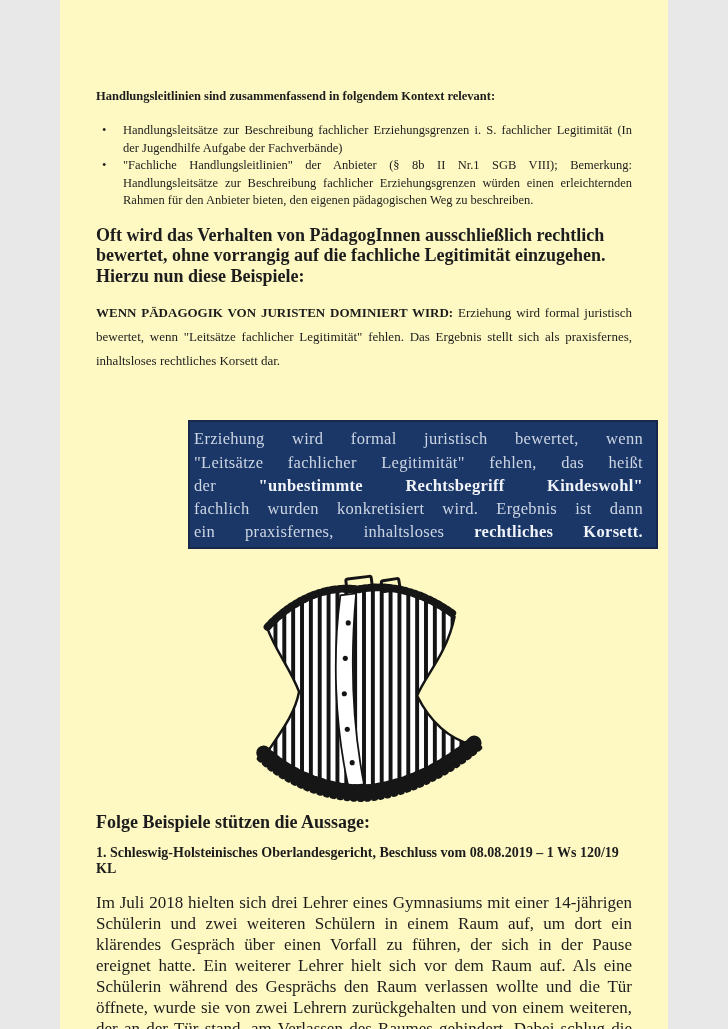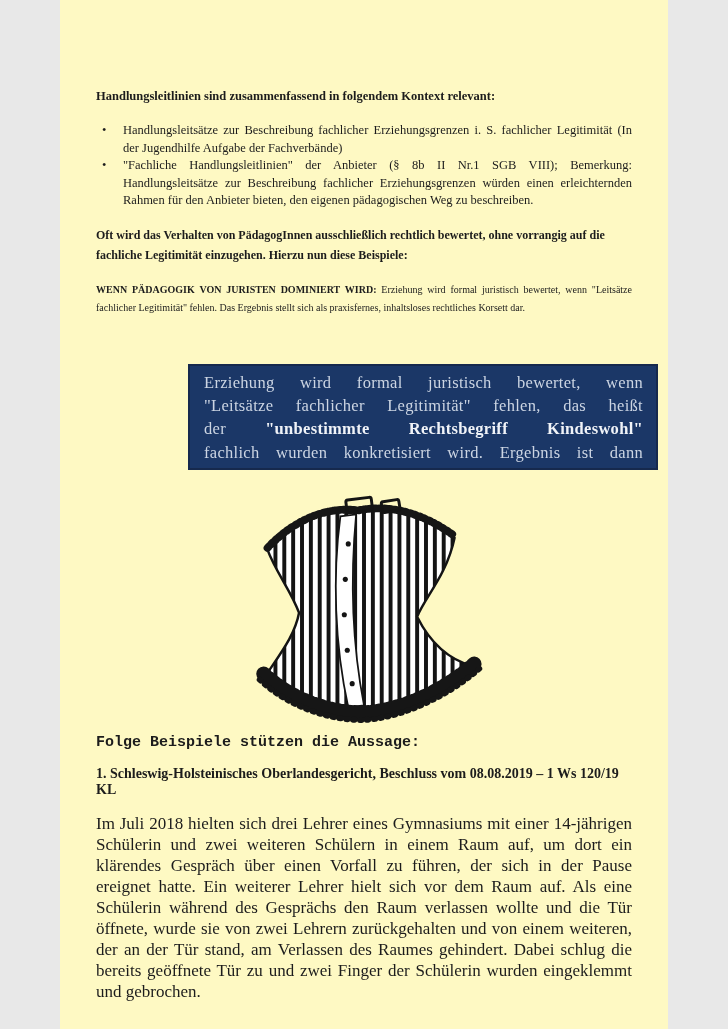--- a/index.html
+++ b/index.html
@@ -38,38 +38,38 @@
     text-align: justify;
   }
   .bullet-marker {
     position: absolute;
     left: 6px;
     top: 0;
     font-size: 12.5px;
   }
   .emphasis-heading {
     margin-top: 15px;
-    font-size: 12px;
+    font-size: 18px;
     line-height: 20.5px;
     font-weight: bold;
   }
   .wenn-paragraph {
     margin-top: 15px;
-    font-size: 10px;
-    line-height: 18px;
+    font-size: 13px;
+    line-height: 24px;
     text-align: justify;
   }
   .wenn-lead { font-weight: bold; }
   .quote-box {
     margin-top: 47px;
     margin-left: 92px;
     width: 470px;
     background: #1b3767;
     border: 2px solid #16294d;
-    padding: 5px 13px 4px 14px;
+    padding: 5px 13px 4px 4px;
   }
   .quote-line {
     font-size: 16.5px;
     line-height: 23.2px;
     letter-spacing: 0.3px;
     color: #ccd5e3;
     text-align: justify;
     text-align-last: justify;
     white-space: normal;
   }
@@ -77,24 +77,23 @@
   .corset-wrap {
     margin: 7px auto 0 auto;
     width: 258px;
     height: 246px;
     display: flex;
     align-items: center;
     justify-content: center;
   }
   .folge-heading {
     margin-top: 12px;
-    font-size: 15px;
+    font-size: 18px;
     line-height: 16px;
     font-weight: bold;
-    font-family: Liberation Mono, monospace;
   }
   .case-heading {
     margin-top: 15px;
     font-size: 14px;
     line-height: 16px;
     font-weight: bold;
   }
   .case-paragraph {
     margin-top: 15px;
     font-size: 17px;
@@ -131,20 +130,21 @@
 
     <div class="emphasis-heading">Oft wird das Verhalten von PädagogInnen ausschließlich rechtlich bewertet, ohne vorrangig auf die fachliche Legitimität einzugehen. Hierzu nun diese Beispiele:</div>
 
     <p class="wenn-paragraph"><span class="wenn-lead">WENN PÄDAGOGIK VON JURISTEN DOMINIERT WIRD:</span><span> Erziehung wird formal juristisch bewertet, wenn "Leitsätze fachlicher Legitimität" fehlen. Das Ergebnis stellt sich als praxisfernes, inhaltsloses rechtliches Korsett dar.</span></p>
 
     <div class="quote-box" style="background: rgb(27, 55, 103); border-color: rgb(22, 41, 77);">
       <div class="quote-line" style="color: rgb(204, 213, 227);"><span>Erziehung wird formal juristisch bewertet, wenn</span><b style="color: rgb(240, 243, 248);"></b><span></span></div>
       <div class="quote-line" style="color: rgb(204, 213, 227);"><span>"Leitsätze fachlicher Legitimität" fehlen, das heißt</span><b style="color: rgb(240, 243, 248);"></b><span></span></div>
       <div class="quote-line" style="color: rgb(204, 213, 227);"><span>der </span><b style="color: rgb(240, 243, 248);">"unbestimmte Rechtsbegriff Kindeswohl"</b><span></span></div>
       <div class="quote-line" style="color: rgb(204, 213, 227);"><span>fachlich wurden konkretisiert wird. Ergebnis ist dann</span><b style="color: rgb(240, 243, 248);"></b><span></span></div>
+      <div class="quote-line" style="color: rgb(204, 213, 227);"><span>ein praxisfernes, inhaltsloses </span><b style="color: rgb(240, 243, 248);">rechtliches Korsett.</b><span></span></div>
     </div>
 
     <div class="corset-wrap">
       <svg width="256" height="246" viewBox="0 0 256 250" aria-hidden="true">
         <defs>
           <pattern id="corsetStripes" width="9" height="10" patternUnits="userSpaceOnUse">
             <rect width="9" height="10" fill="#ffffff"></rect>
             <rect width="4" height="10" fill="#141414"></rect>
           </pattern>
         </defs>

